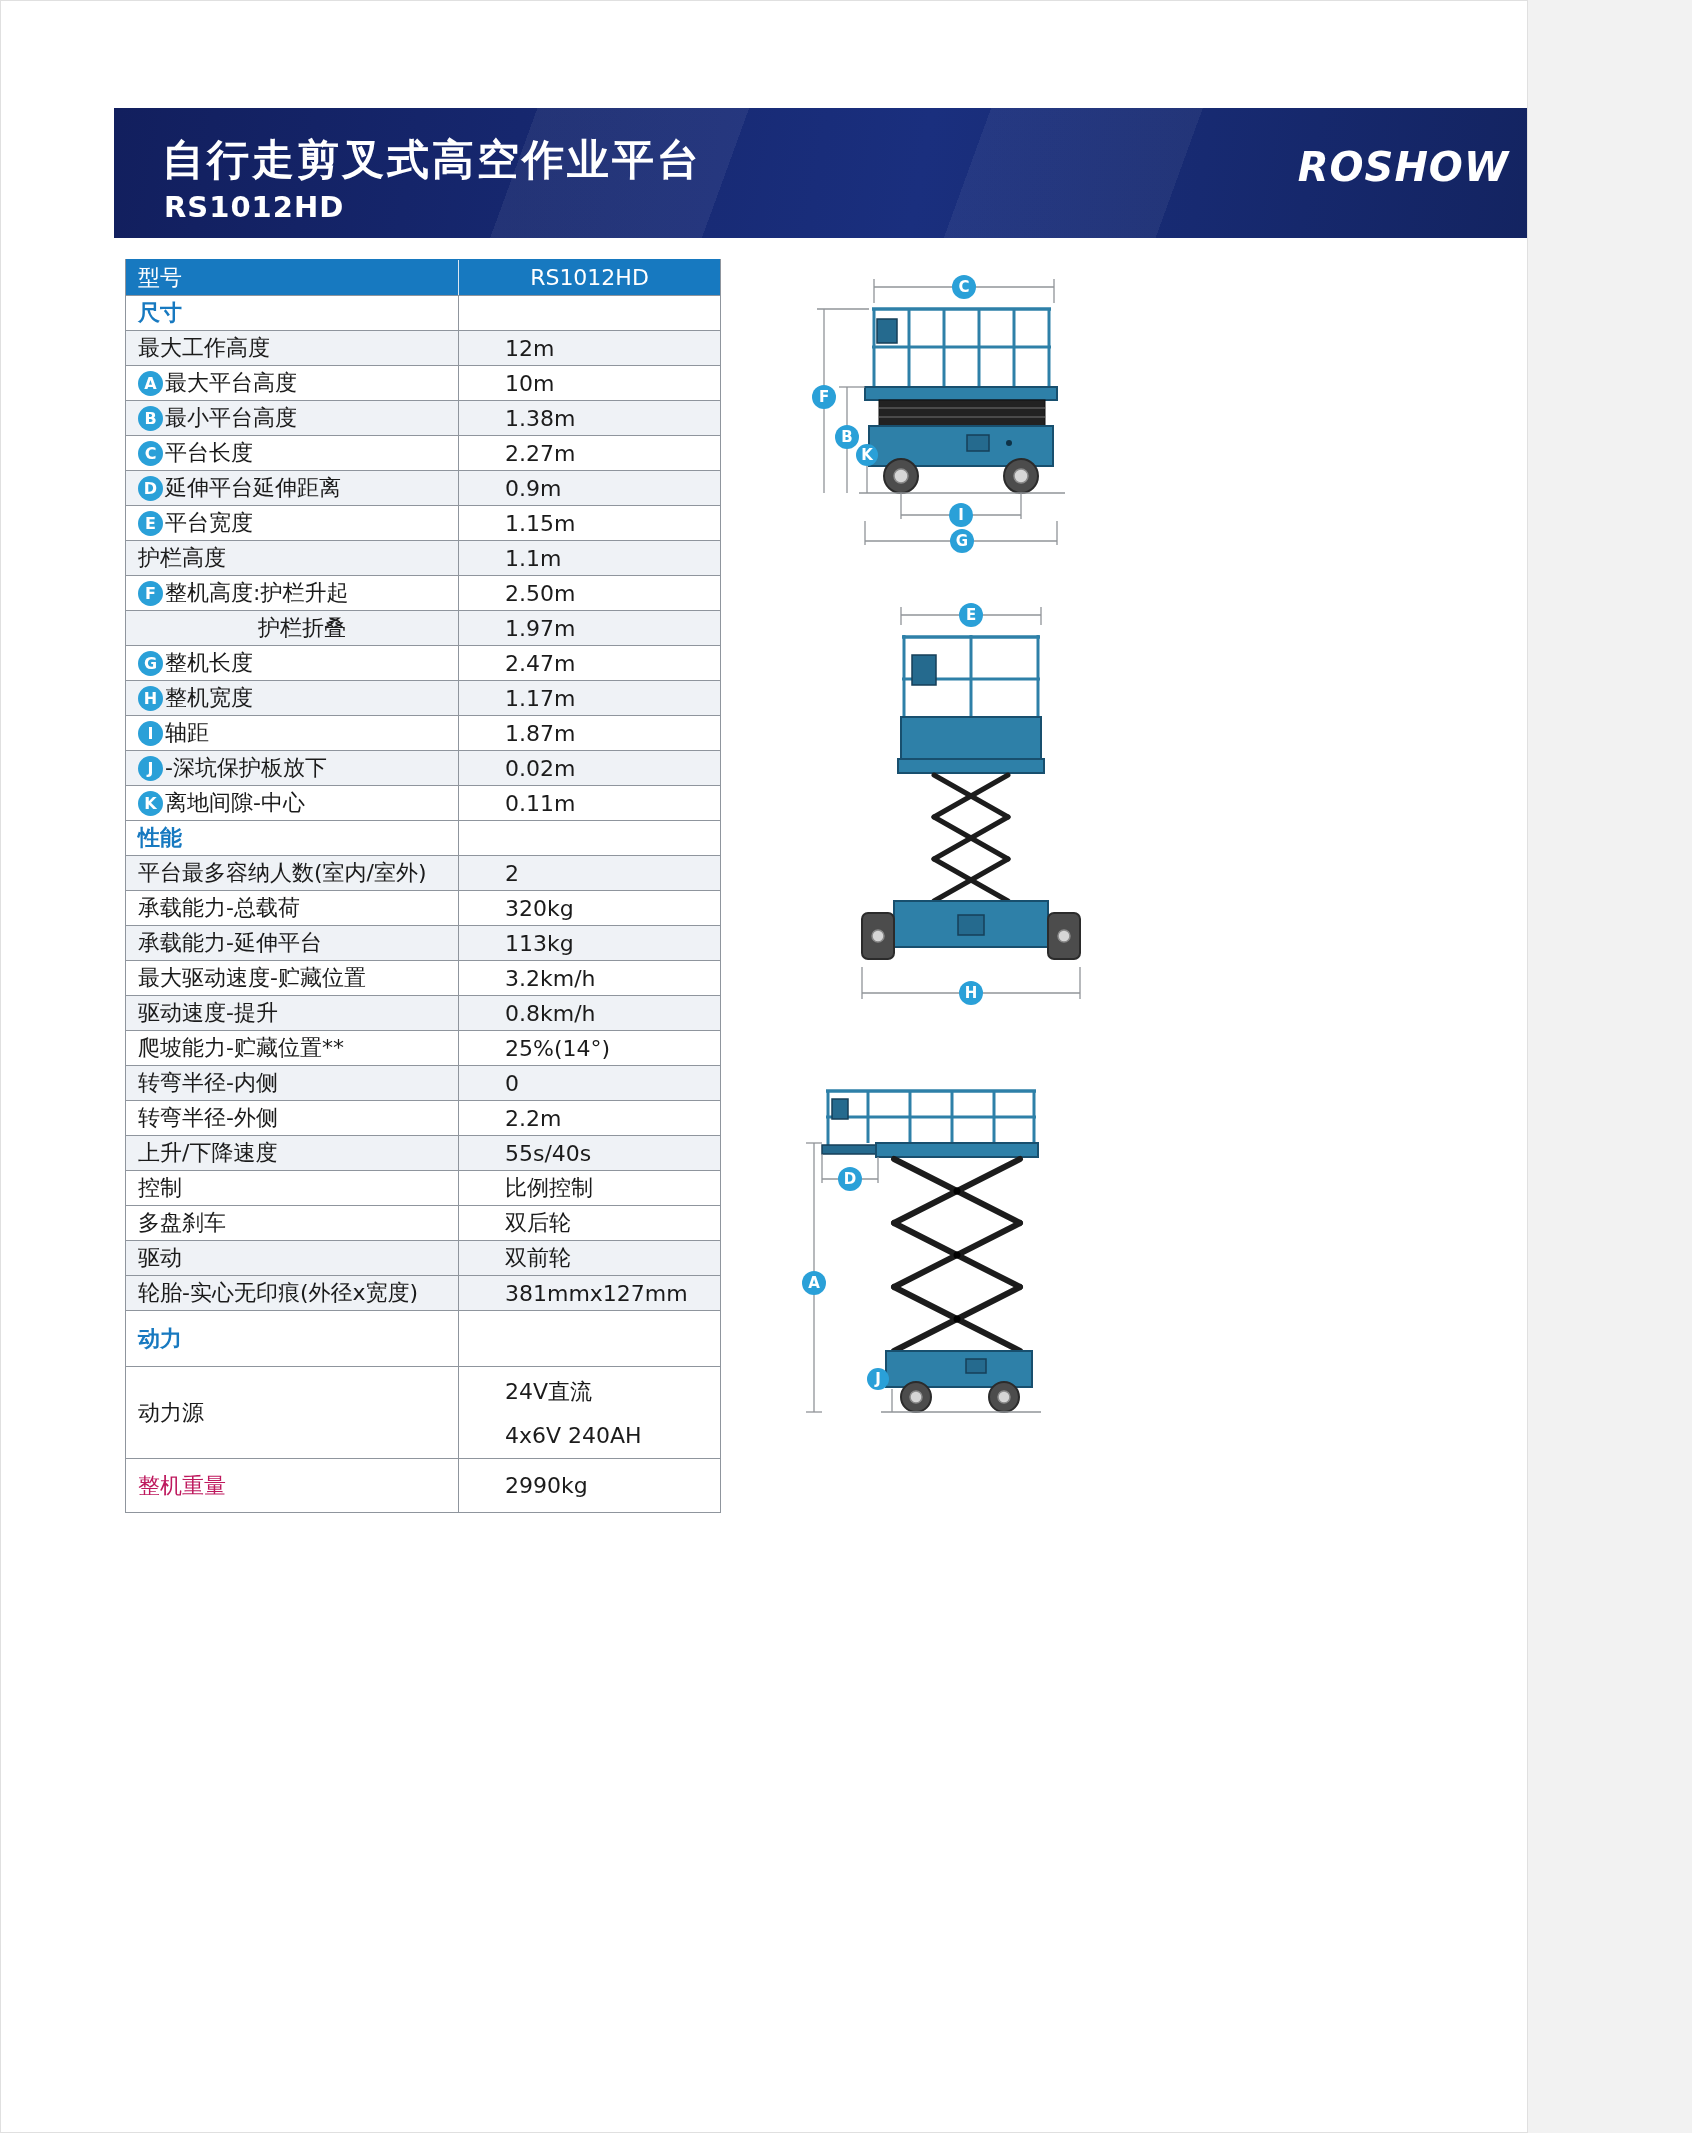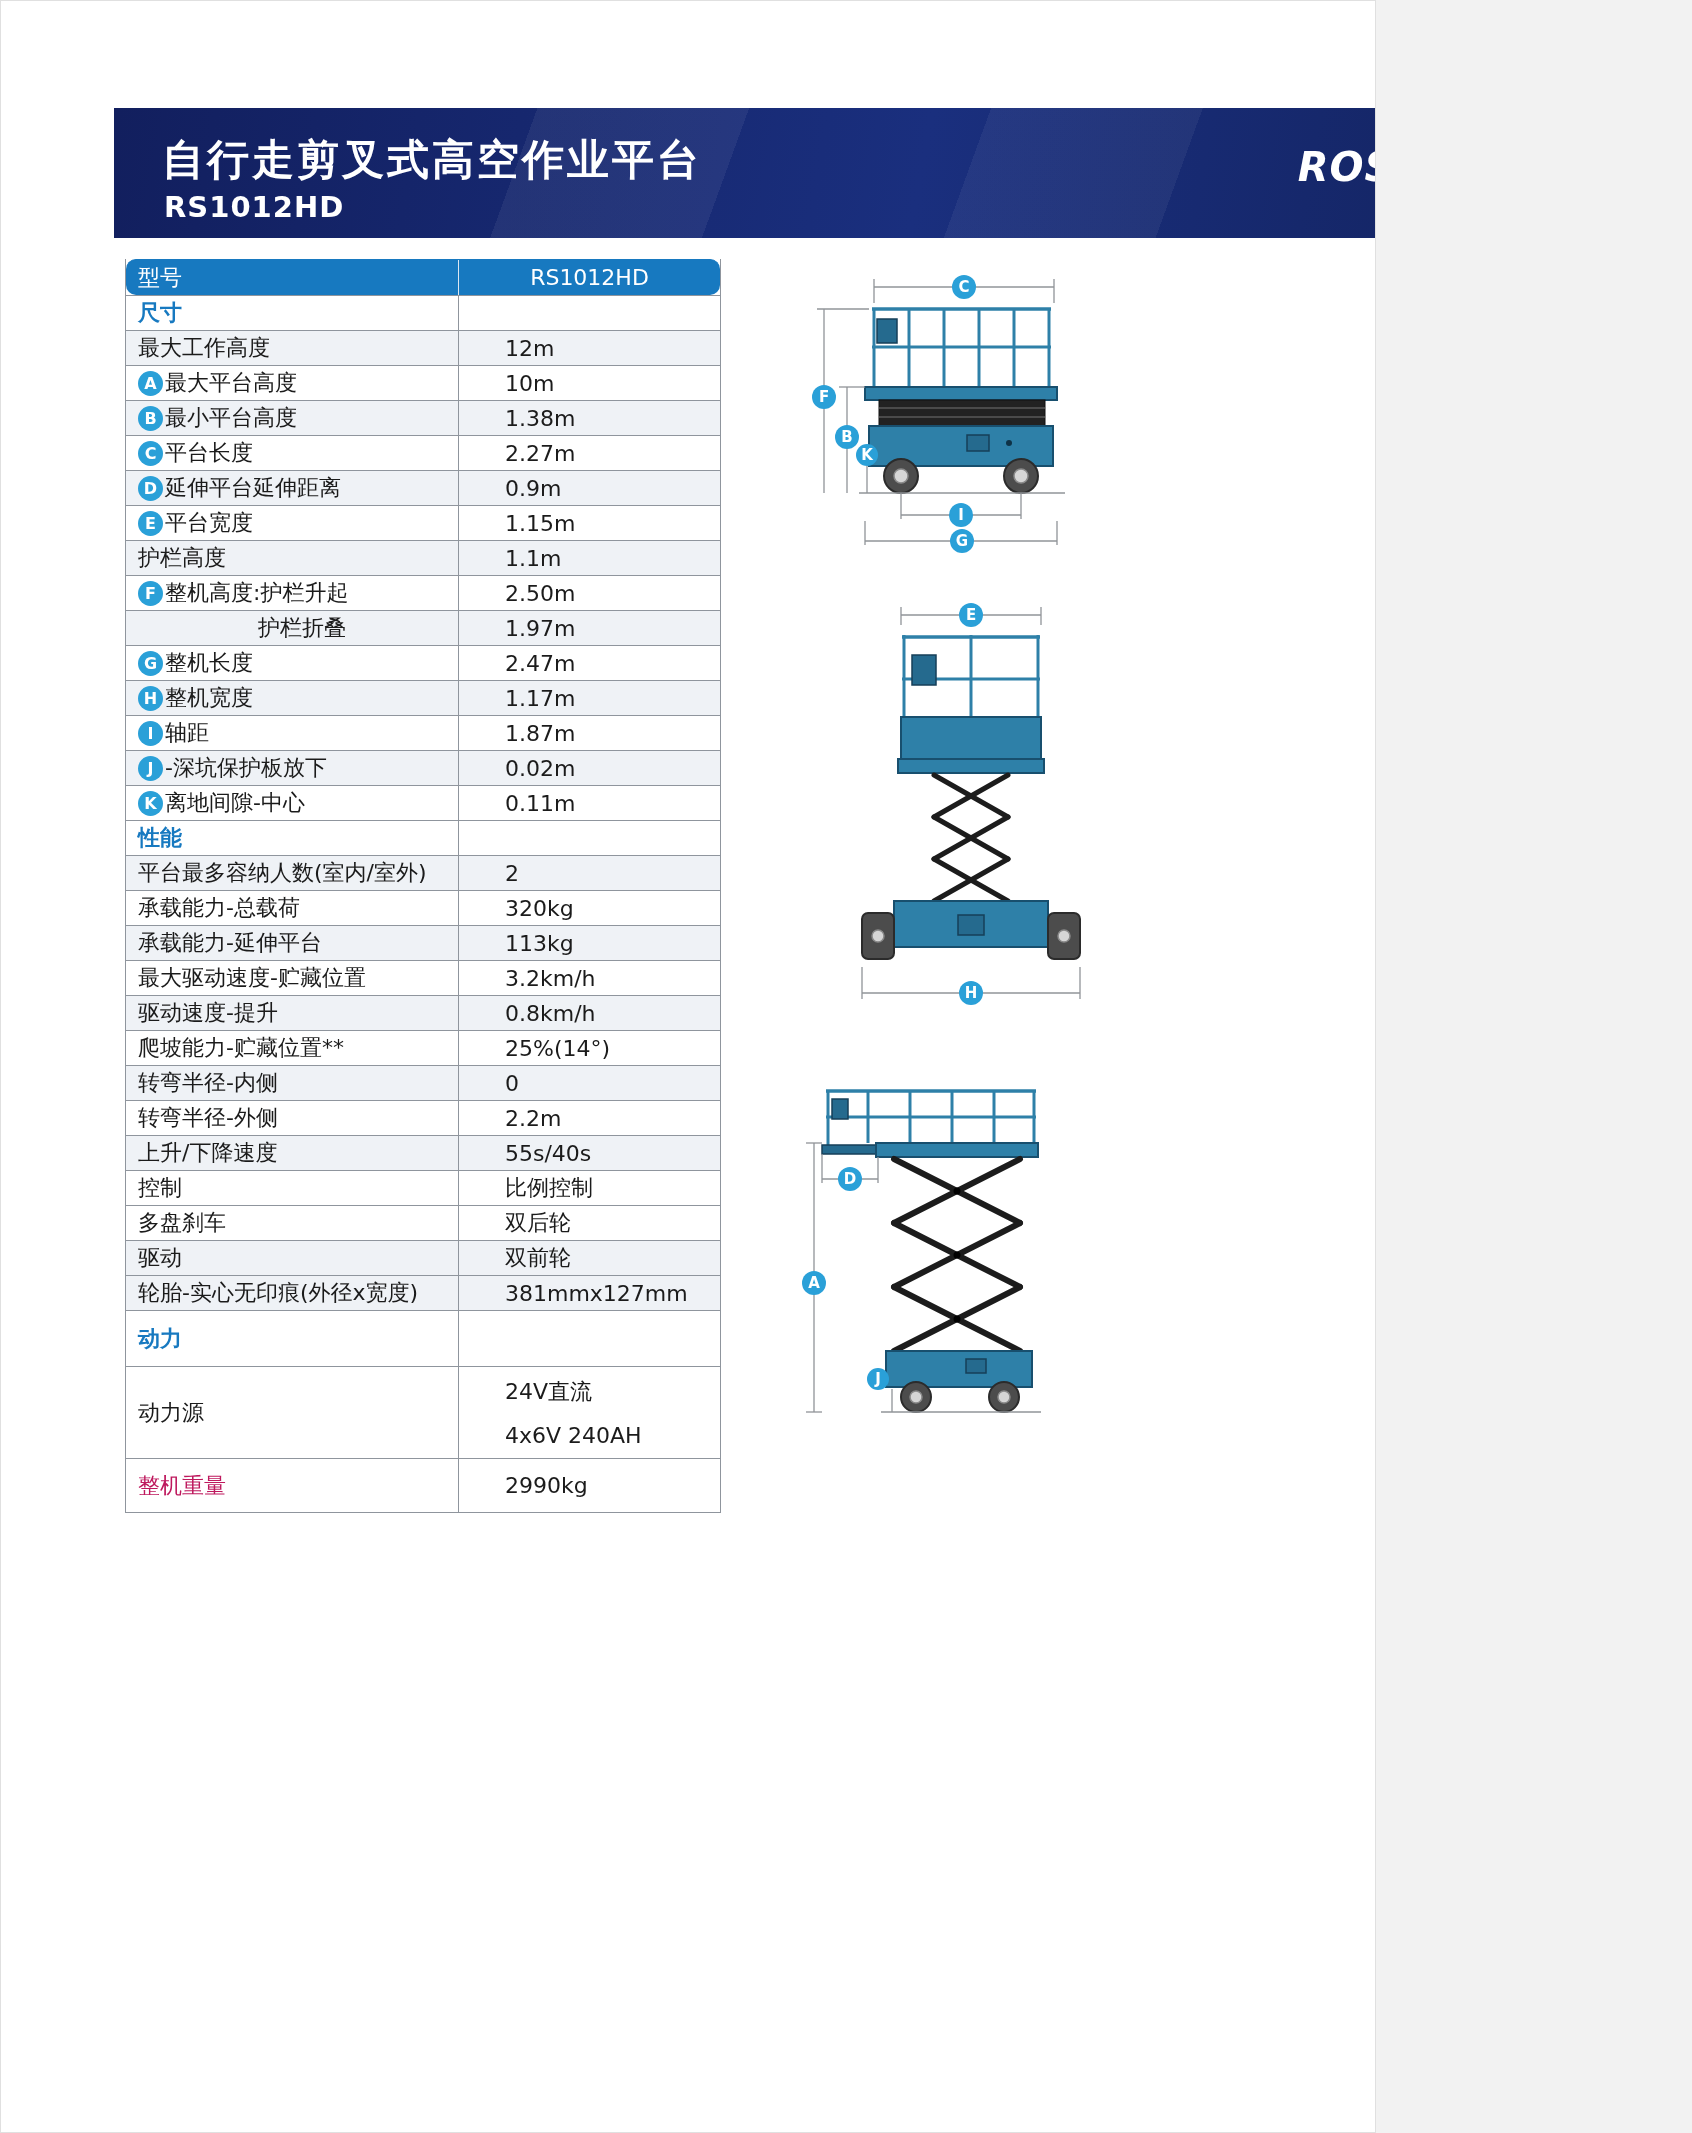--- a/index.html
+++ b/index.html
@@ -1,38 +1,38 @@
 <!DOCTYPE html>
 <html><head>
 <meta charset="utf-8">
 <style>
   * { margin:0; padding:0; box-sizing:border-box; }
   body { background:#f2f2f2; font-family:"DejaVu Sans","Liberation Sans",sans-serif; }
-  .page { position:relative; width:1376px; height:2133px; background:#ffffff; border:1px solid #e0e0e0; overflow:hidden; }
+  .page { position:relative; width:1528px; height:2133px; background:#ffffff; border:1px solid #e0e0e0; overflow:hidden; }
 
   
   .banner { position:absolute; left:113px; top:107px; width:1465px; height:130px;
             background:linear-gradient(100deg,#121f5e 0%, #1a2f7e 55%, #13235f 100%);
             color:#fff; overflow:hidden; }
   .banner::before { content:""; position:absolute; inset:0;
             background:linear-gradient(110deg, transparent 28%, rgba(255,255,255,.06) 28%, rgba(255,255,255,.06) 42%,
                        transparent 42%, transparent 58%, rgba(255,255,255,.05) 58%, rgba(255,255,255,.05) 72%, transparent 72%); }
   .banner-title { position:absolute; left:48px; top:24px; font-size:42px; font-weight:bold; letter-spacing:3px; }
   .banner-sub   { position:absolute; left:50px; top:82px; font-size:29px; font-weight:600; letter-spacing:1px; }
   .logo { position:absolute; right:70px; top:36px; font-size:40px; font-weight:bold; font-style:italic; letter-spacing:1px; }
 
   
   .spec-table { position:absolute; left:124px; top:258px; width:596px;
                 border:1px solid #8f959d; border-top:none; font-size:22px; color:#1b1b1b; }
   .trow { display:flex; border-top:1px solid #8f959d; min-height:32px; background:#fff; }
   .cell { display:flex; align-items:center; white-space:nowrap; }
   .cell-l { width:332px; padding:2px 6px 2px 12px; }
   .cell-r { flex:1; padding:2px 6px 2px 46px; border-left:1px solid #8f959d; }
   .trow.alt { background:#eff2f6; }
-  .trow.model { background:#1779c0; color:#fff; min-height:36px; border-top:1px solid #1779c0;border-radius:10px; }
+  .trow.model { background:#1779c0; color:#fff; min-height:36px; border-top:1px solid #1779c0; }
   .trow.model .cell-r { border-left:1px solid #dbe7f2; justify-content:center; padding-left:6px; }
   .trow.section .cell-l { color:#1779c0; font-weight:bold; }
   .trow.tall { min-height:56px; }
   .trow.power { min-height:92px; }
   .trow.power .cell-r { flex-direction:column; align-items:flex-start; justify-content:center; gap:16px; }
   .trow.weight { min-height:54px; }
   .trow.weight .cell-l { color:#be185d; font-weight:normal; }
   .badge { width:25px; height:25px; border-radius:50%; background:#2aa0d8; color:#fff;
            display:inline-flex; align-items:center; justify-content:center;
            font-size:16px; font-weight:bold; margin-right:2px; flex:none; }

